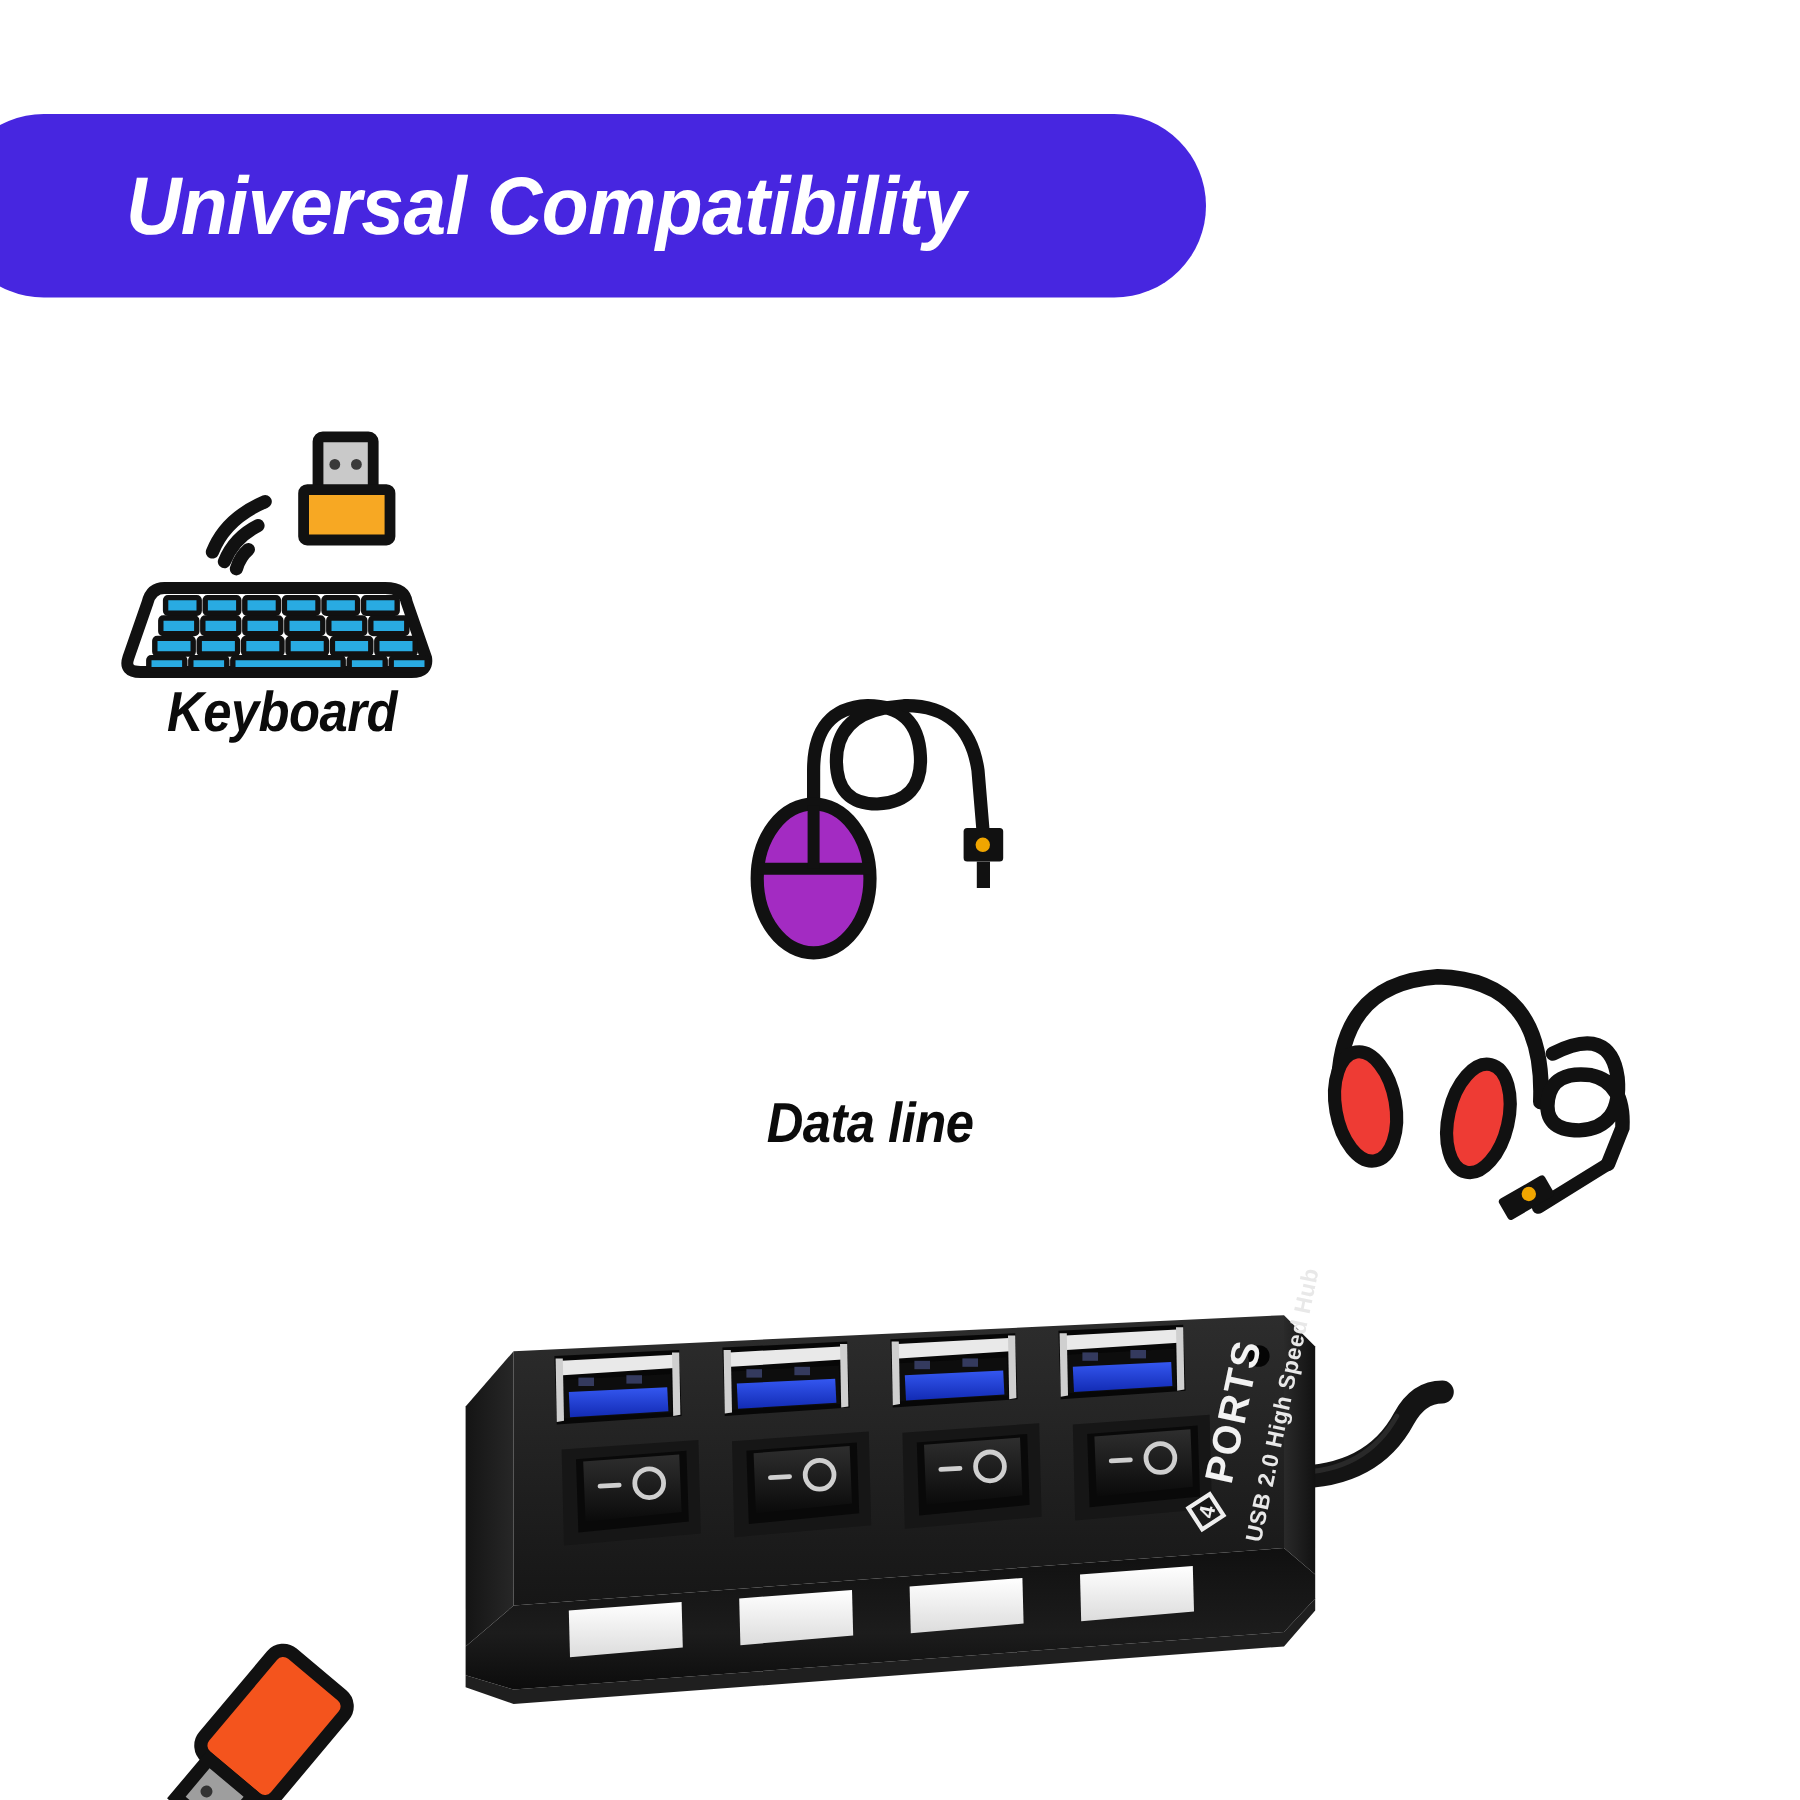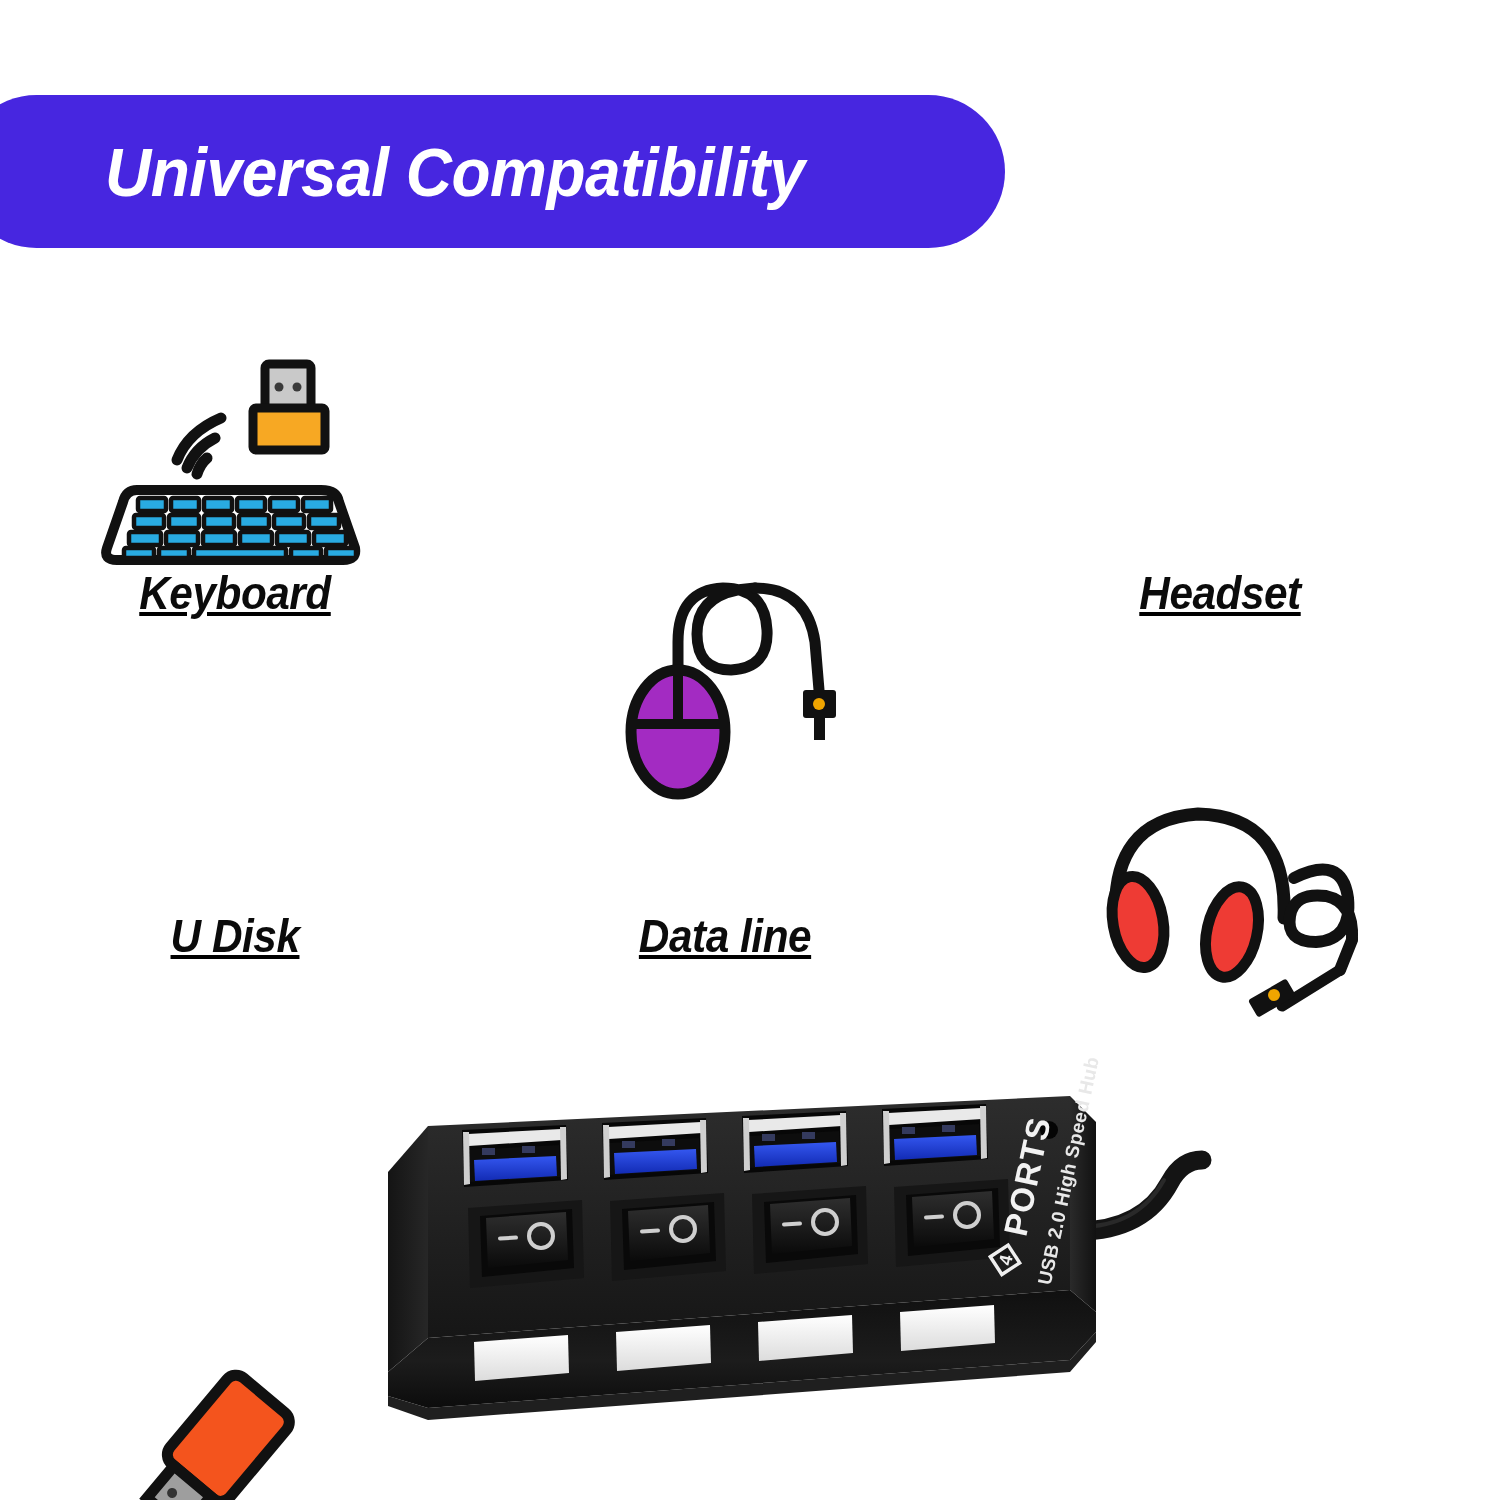--- a/index.html
+++ b/index.html
@@ -42,21 +42,21 @@
     transform:scaleX(0.9);
     white-space:nowrap;
   }
 
   .r1{top:352px;}
   .r2{top:688px;}
   .c1{left:25px;}
   .c2{left:515px;}
   .c3{left:1010px;}
 
-  .label-row{position:absolute;width:420px;text-decoration:underline;}
+  .label-row{position:absolute;width:420px;}
   .lr1{top:565px;}
   .lr2{top:908px;}
 
   svg{display:block;overflow:visible;}
 
   
   .product{
     position:absolute;left:370px;top:1060px;
     width:860px;height:400px;
   }
@@ -146,41 +146,35 @@
       <path d="M284 86 Q332 62 338 106 Q342 148 306 150 Q276 150 280 124 Q284 100 316 104 Q344 110 342 148 L330 178" fill="none" stroke="#111" stroke-width="12" stroke-linecap="round" fill-opacity="0"></path>
       <path d="M330 178 L272 214" fill="none" stroke="#111" stroke-width="11" stroke-linecap="round"></path>
 
       <rect x="240" y="196" width="44" height="20" rx="3" transform="rotate(-30 262 206)" fill="#111"></rect>
       <circle cx="264" cy="203" r="6" fill="#f0a500"></circle>
     </svg>
   </div>
 
   <div class="label-row lr1 c1">
     <div class="cell-label">Keyboard</div>
-  </div>
-  <div class="label-row lr1 c3">
-    <div class="cell-label">Headset</div>
   </div>
 
   <div class="cell icon-box r2 c1">
     <svg width="420" height="220" viewBox="0 0 420 220">
       <g transform="rotate(40 190 100)">
         <rect x="155" y="28" width="78" height="112" rx="12" fill="#f4541d" stroke="#111" stroke-width="11"></rect>
         <rect x="170" y="140" width="48" height="42" fill="#9e9e9e" stroke="#111" stroke-width="11"></rect>
         <circle cx="186" cy="162" r="5" fill="#333"></circle>
         <circle cx="204" cy="170" r="5" fill="#333"></circle>
       </g>
 
       <path d="M148 160 L133 178 L156 190 L120 200 L136 214 L100 222" fill="none" stroke="#111" stroke-width="10" stroke-linecap="round" stroke-linejoin="round"></path>
     </svg>
   </div>
 
-  <div class="label-row lr2 c1">
-    <div class="cell-label">U Disk</div>
-  </div>
   <div class="label-row lr2 c2">
     <div class="cell-label">Data line</div>
   </div>
 
   <div class="product">
     <svg width="860" height="400" viewBox="0 0 860 400">
       <defs>
         <linearGradient id="topFace" x1="0" y1="0" x2="0" y2="1">
           <stop offset="0%" stop-color="#2d2d2d"></stop>
           <stop offset="55%" stop-color="#202020"></stop>

